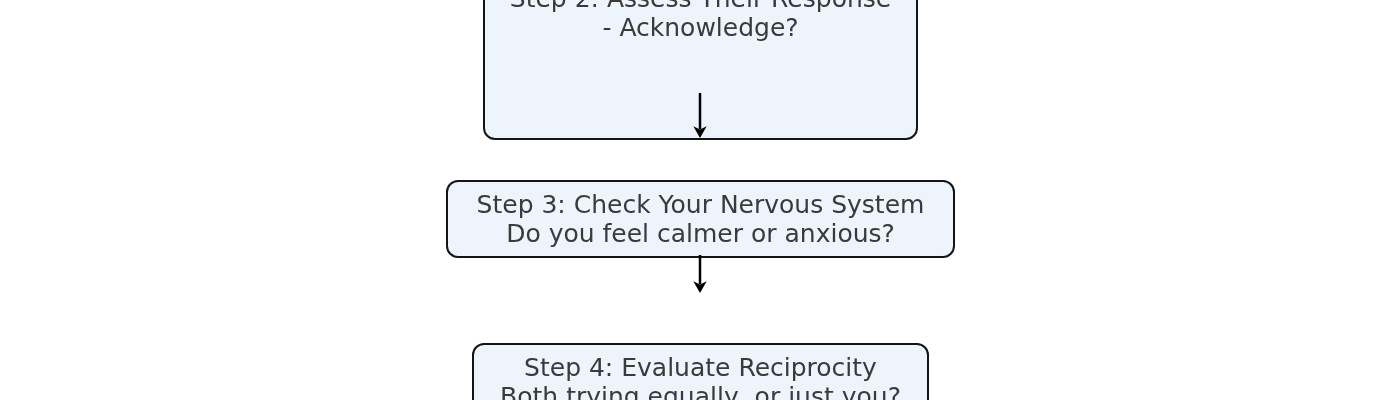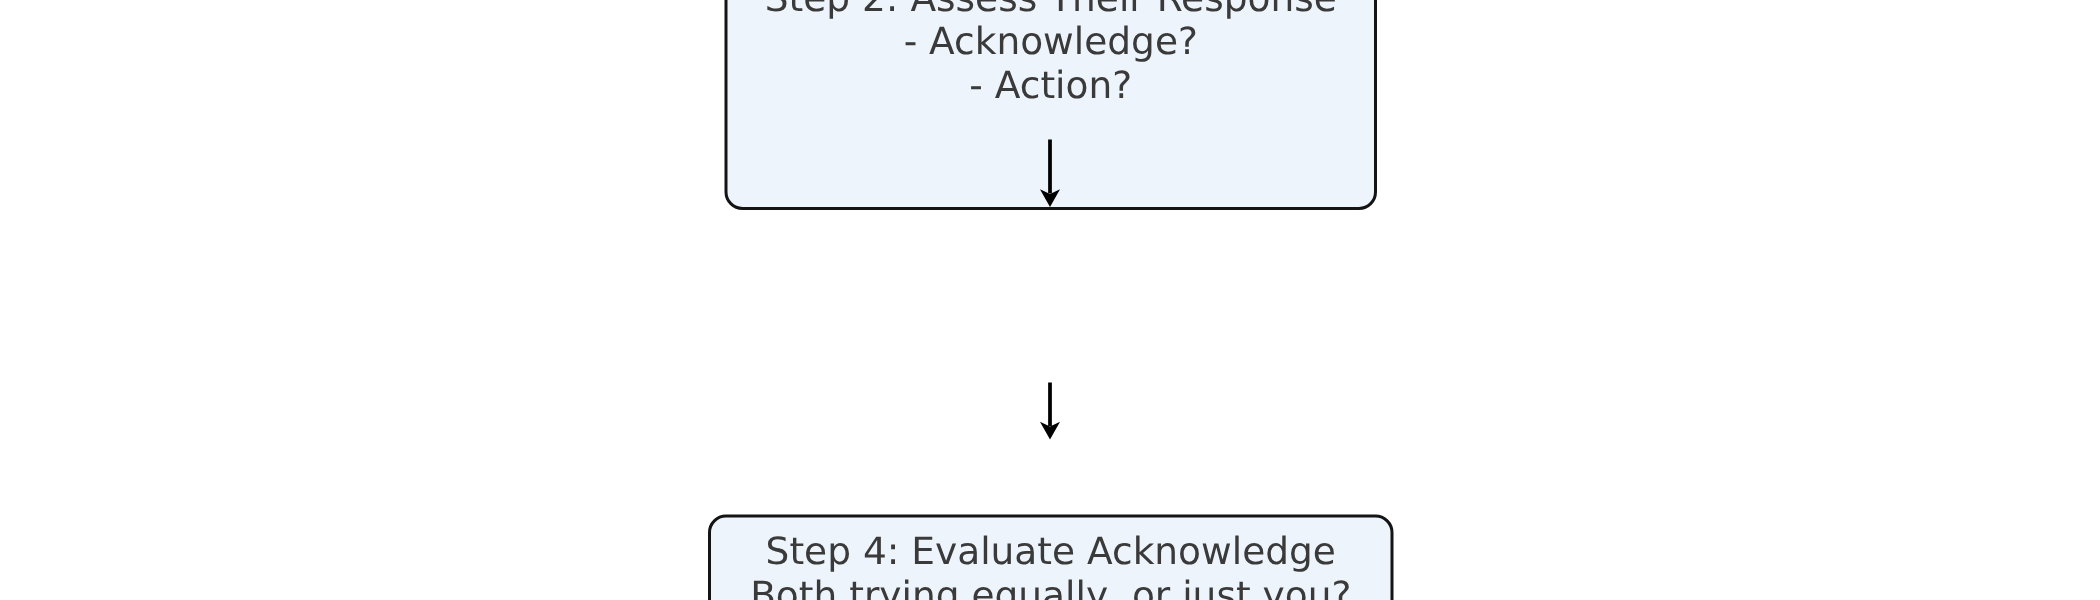--- a/index.html
+++ b/index.html
@@ -53,28 +53,33 @@
 </style>
 </head>
 <body>
 
 <div class="canvas">
 
   <div class="node" id="node-step-2">
     <div class="node-text">
       <div>Step 2: Assess Their Response</div>
       <div>- Acknowledge?</div>
-      <div>- Action?</div>
     </div>
   </div>
 
+  <div class="node" id="node-step-3">
+    <div class="node-text">
+      <div>Step 3: Check Your Nervous System</div>
+      <div>Do you feel calmer or anxious?</div>
+    </div>
+  </div>
 
   <div class="node" id="node-step-4">
     <div class="node-text">
-      <div>Step 4: Evaluate Acknowledge</div>
+      <div>Step 4: Evaluate Reciprocity</div>
       <div>Both trying equally, or just you?</div>
     </div>
   </div>
 
   <svg class="arrows-overlay" viewBox="0 0 1400 400" xmlns="http://www.w3.org/2000/svg">
     <g>
       <line class="arrow-line" x1="700" y1="93" x2="700" y2="129"></line>
       <path class="arrow-head" d="M700,138 L693.3,126.2 L700,129.4 L706.7,126.2 Z"></path>
     </g>
     <g>

